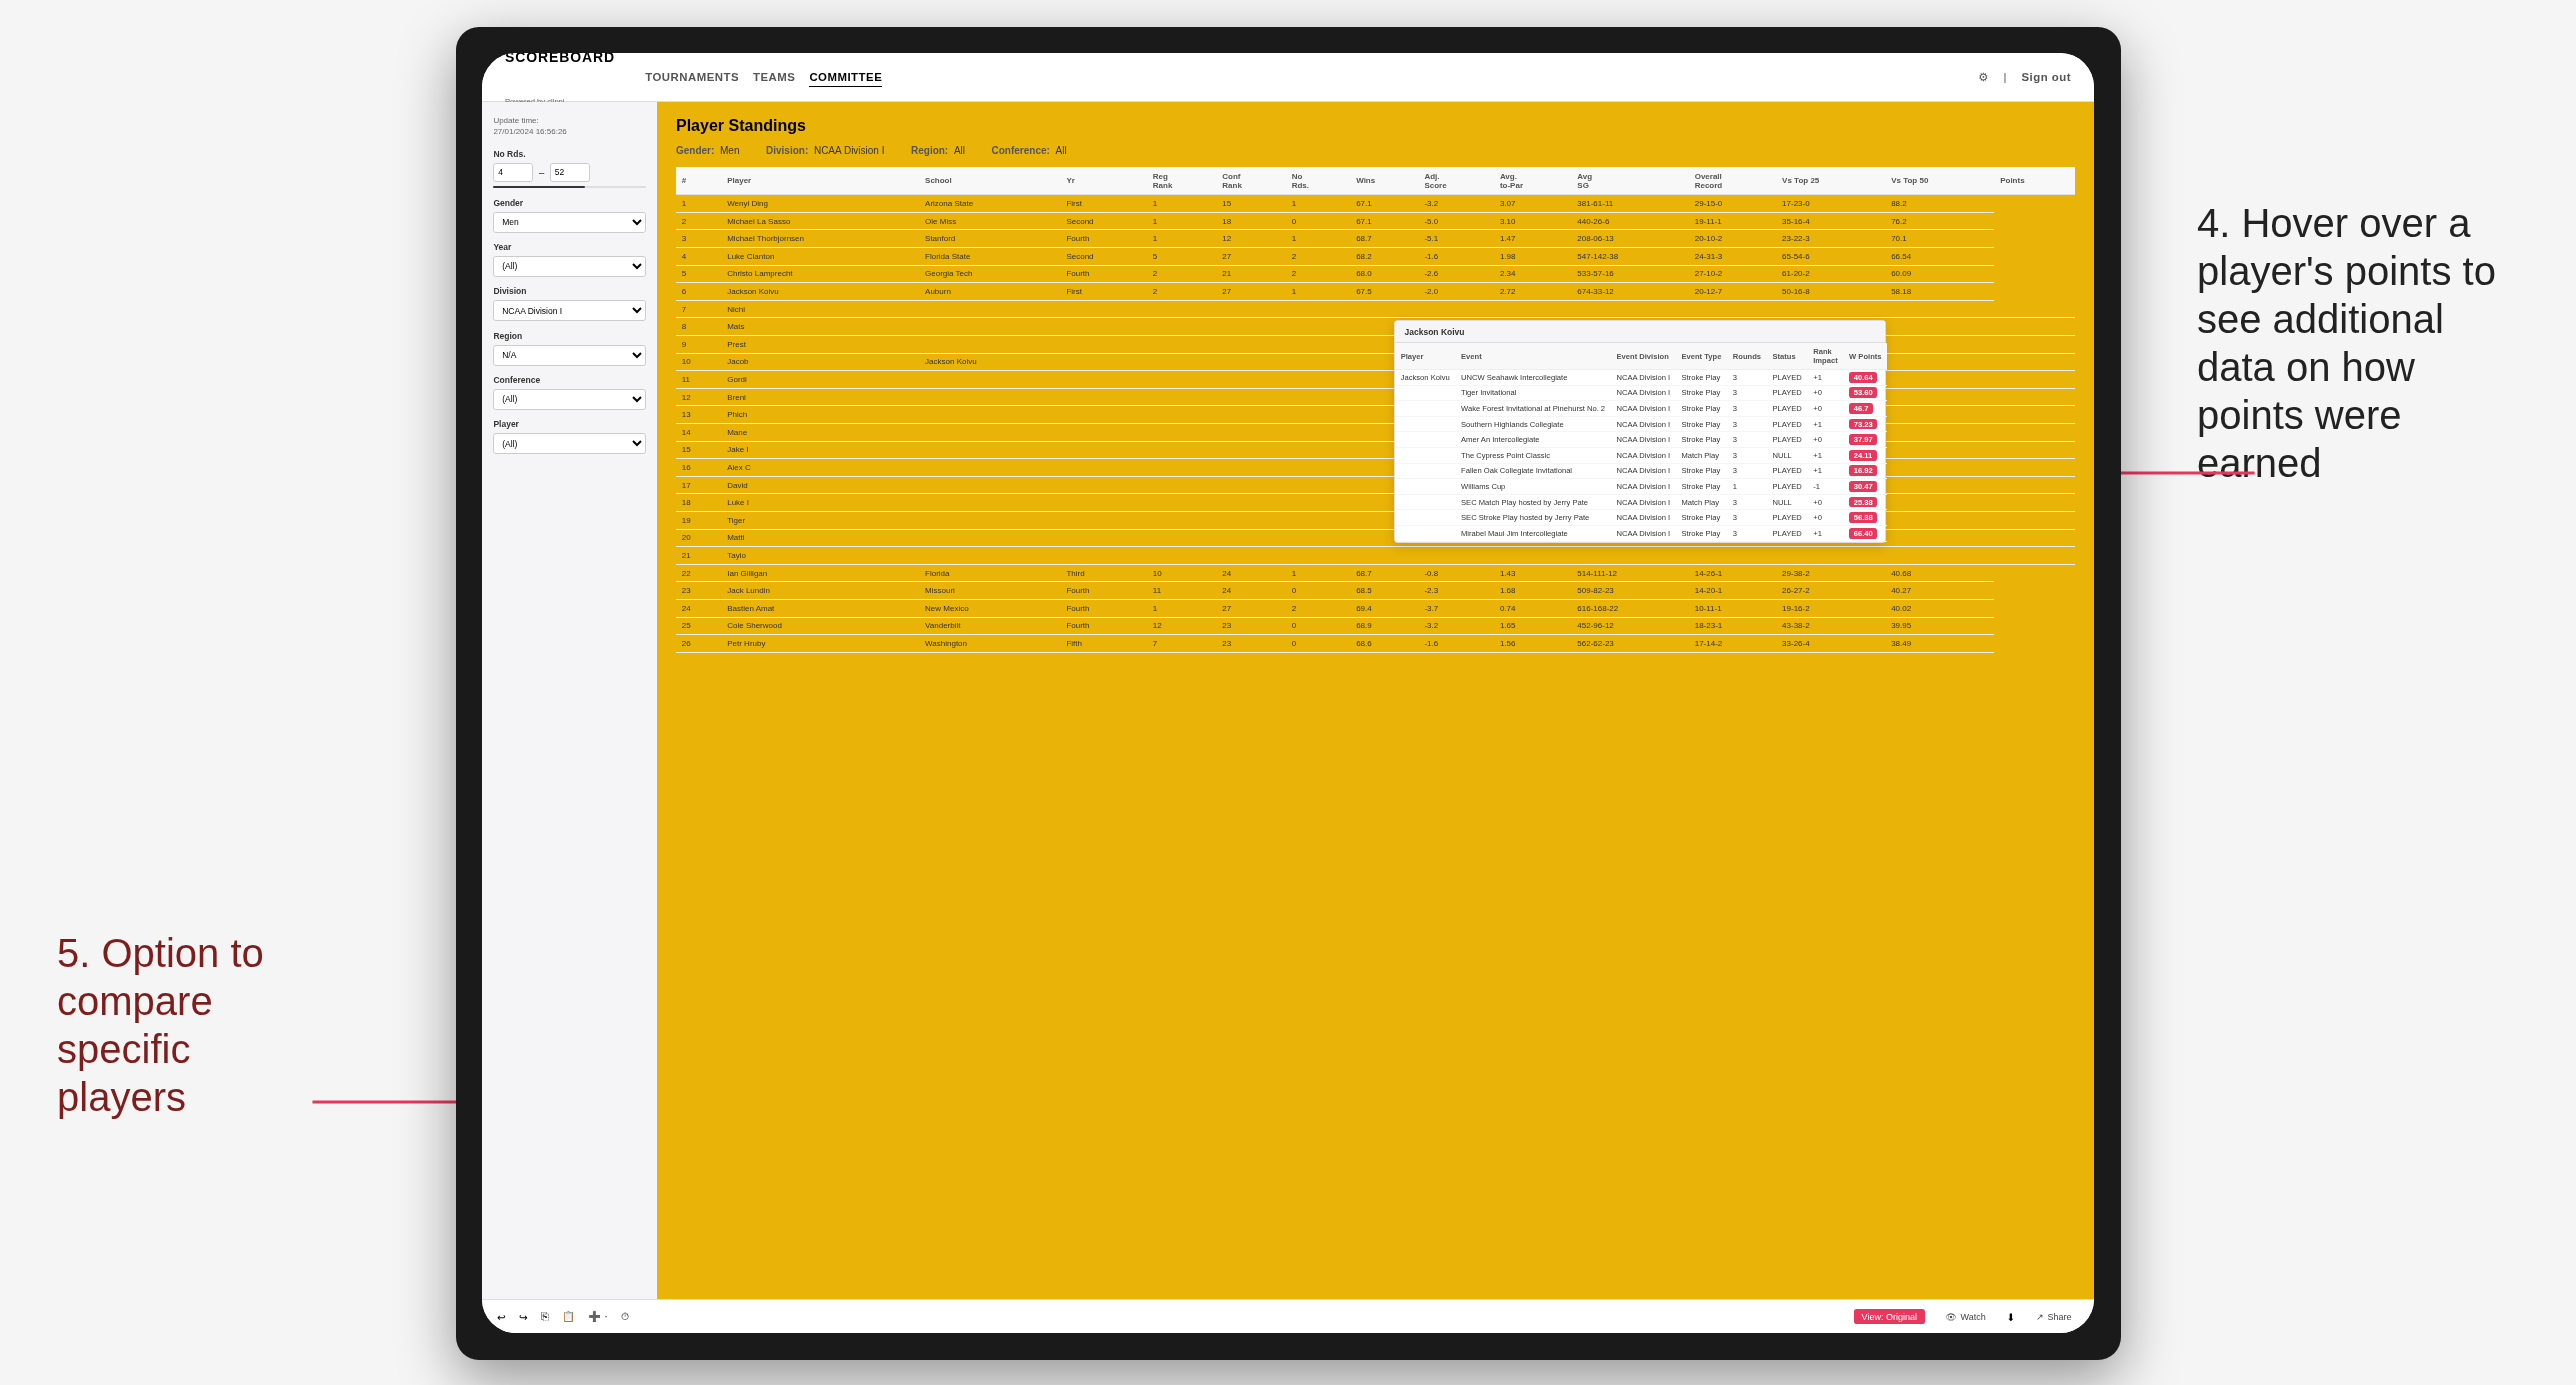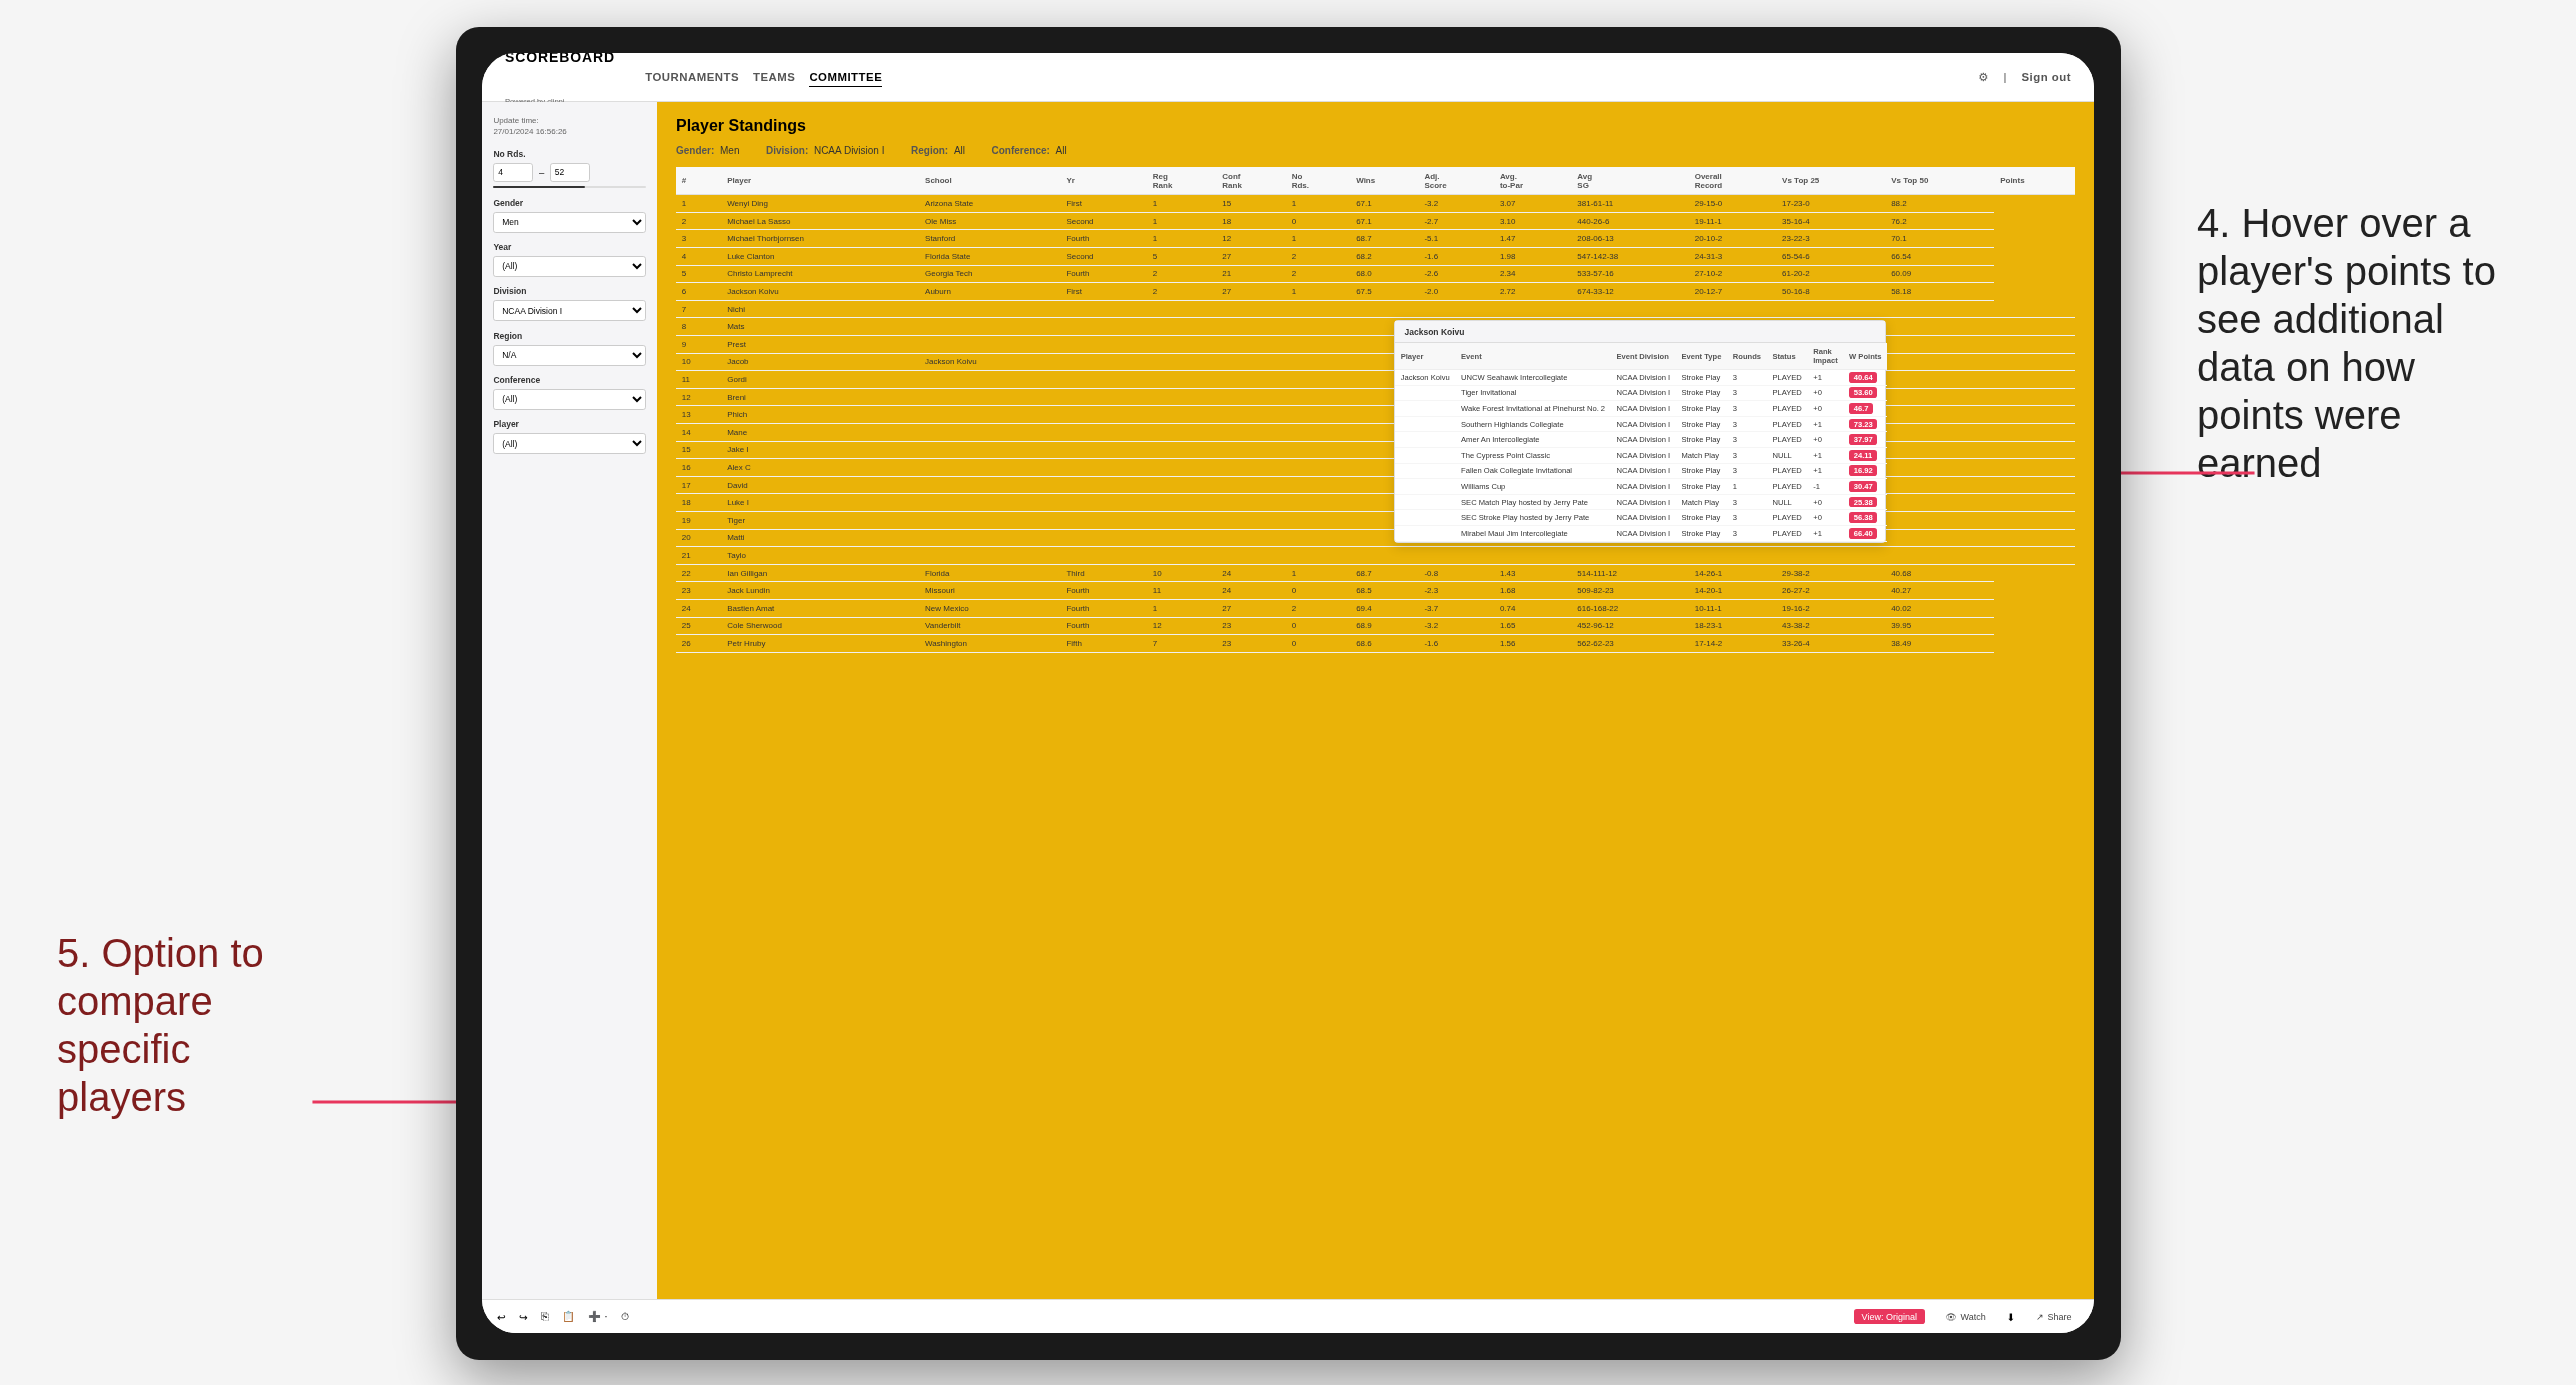--- a/index.html
+++ b/index.html
@@ -559,21 +559,21 @@
                 </tr>
                 <tr style="font-weight: 500;">
                   <td>2</td>
                   <td>Michael La Sasso</td>
                   <td>Ole Miss</td>
                   <td>Second</td>
                   <td>1</td>
                   <td>18</td>
                   <td>0</td>
                   <td>67.1</td>
-                  <td>-2.7</td>
+                  <td>-5.0</td>
                   <td>3.10</td>
                   <td>440-26-6</td>
                   <td>19-11-1</td>
                   <td>35-16-4</td>
                   <td>76.2</td>
                 </tr>
                 <tr style="font-weight: 500;">
                   <td>3</td>
                   <td>Michael Thorbjornsen</td>
                   <td>Stanford</td>

